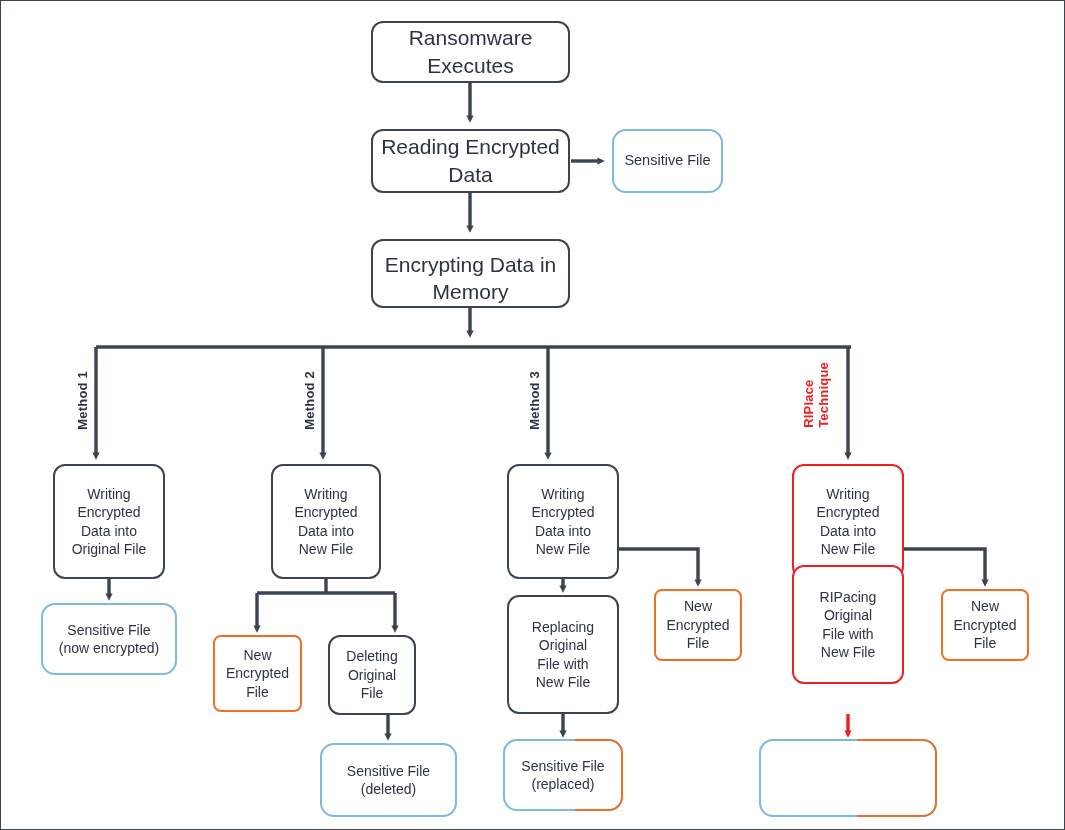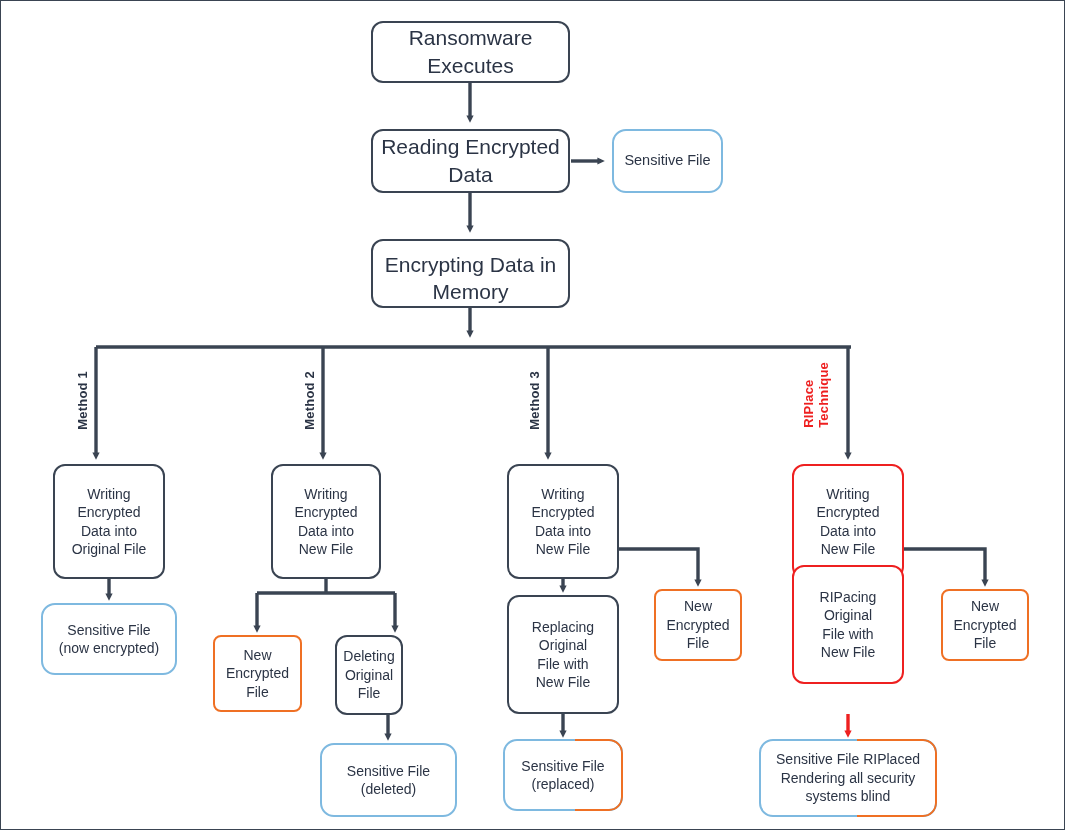--- a/index.html
+++ b/index.html
@@ -201,21 +201,21 @@
     <span>Writing
 Encrypted
 Data into
 New File</span>
   </div>
   <div class="node orange t14" style="left:212px;top:634px;width:89px;height:77px;">
     <span>New
 Encrypted
 File</span>
   </div>
-  <div class="node t14" style="left:334px;top:634px;width:68px;height:80px;">
+  <div class="node t14" style="left:327px;top:634px;width:88px;height:80px;">
     <span>Deleting
 Original
 File</span>
   </div>
   <div class="node blue t14" style="left:319px;top:742px;width:137px;height:74px;">
     <span>Sensitive File
 (deleted)</span>
   </div>
 
   <div class="node t14" style="left:506px;top:463px;width:112px;height:115px;">
@@ -259,18 +259,15 @@
     <span>RIPacing
 Original
 File with
 New File</span>
   </div>
   <div class="node duo t14" style="left:758px;top:738px;width:178px;height:78px;">
     <span class="duo-face"></span>
     <span class="duo-right" style="width:80px;">
       <i style="width:178px;"></i>
     </span>
-    <span class="duo-text">Sensitive File RIPlaced
-Rendering all security
-systems blind</span>
   </div>
 
 </div>
 
 </body></html>

